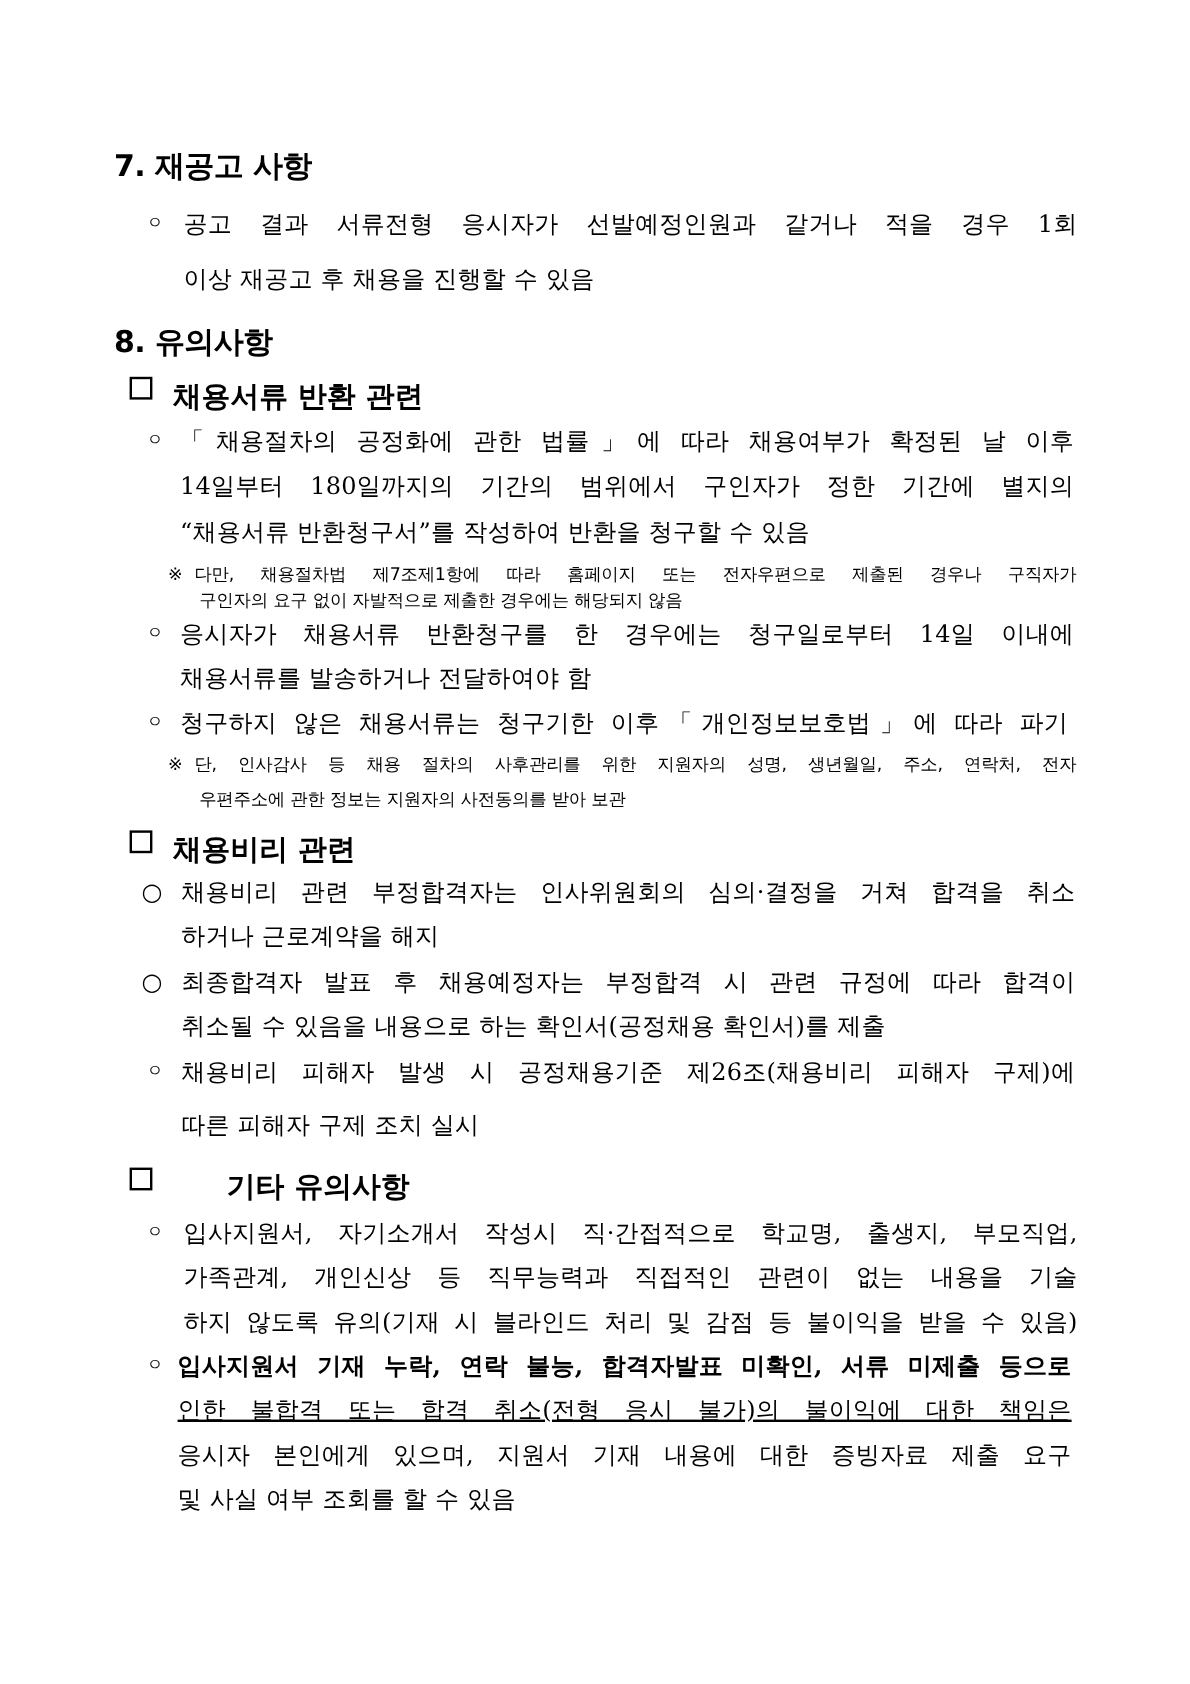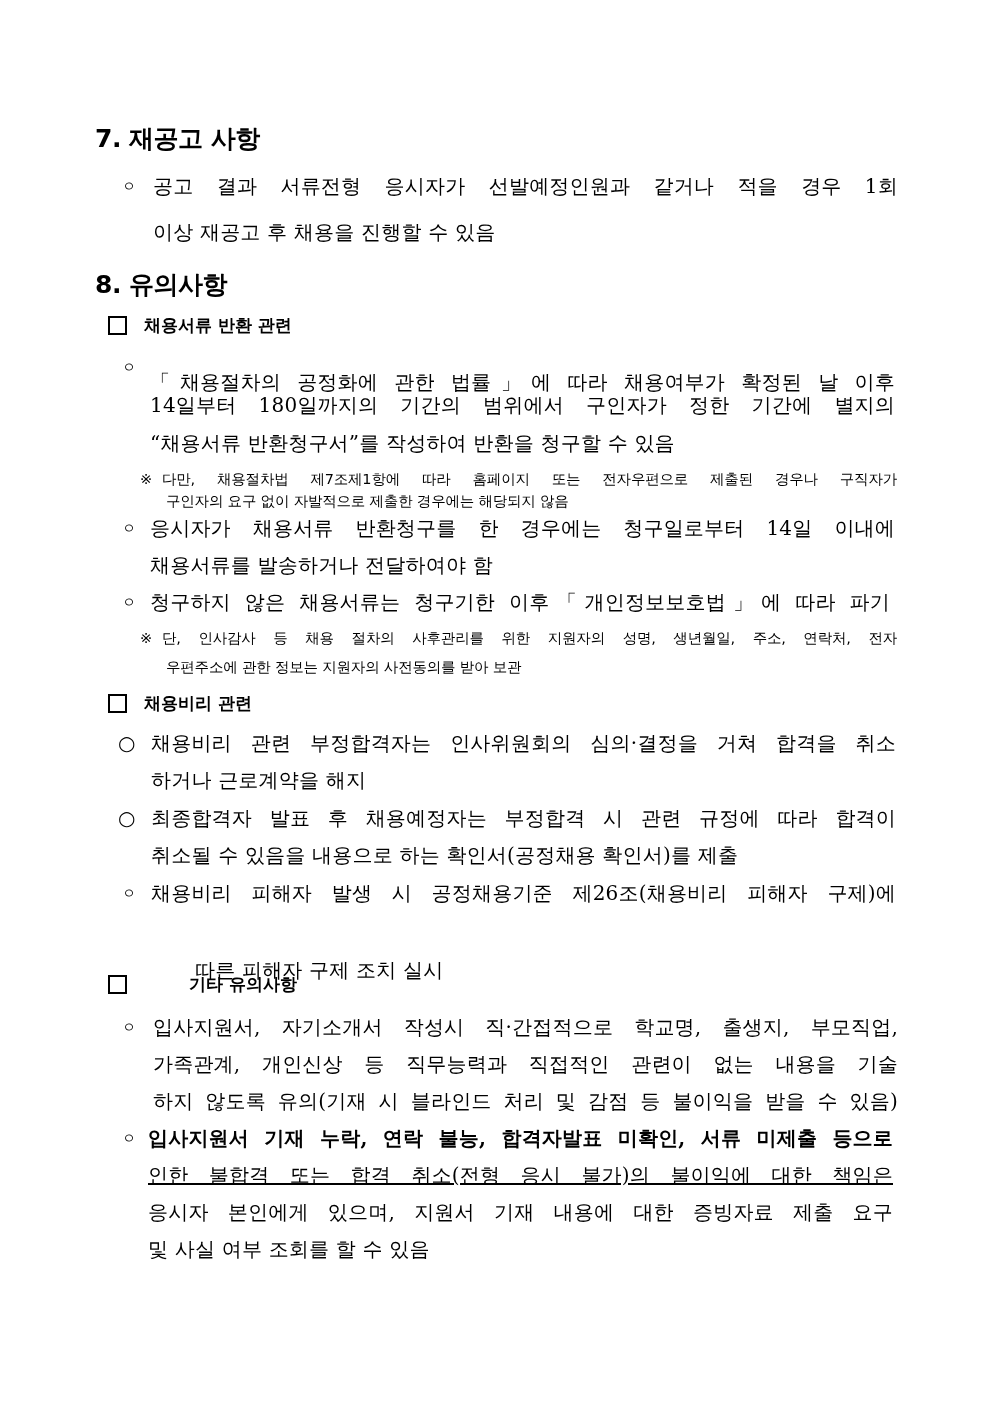--- a/index.html
+++ b/index.html
@@ -28,24 +28,23 @@
       font-family: "DejaVu Sans", "Liberation Sans", sans-serif;
       font-weight: bold;
       font-size: 25px;
       letter-spacing: -0.5px;
       white-space: nowrap;
     }
     .h2 {
       position: absolute;
       left: 108px;
       display: flex;
-      align-items: center;
       font-family: "DejaVu Serif", "Liberation Serif", serif;
       font-weight: bold;
-      font-size: 17px;
+      font-size: 24px;
       white-space: nowrap;
     }
     .h2 .box {
       display: inline-block;
       width: 19px;
       height: 19px;
       border: 2px solid #000;
       box-sizing: border-box;
       margin-right: 17px;
     }
@@ -91,21 +90,21 @@
   <div class="line" style="left:153px; top:220px;">이상 재공고 후 채용을 진행할 수 있음</div>
 
   <div class="h1" style="top:268px;">8. 유의사항</div>
 
   <div class="h2" style="top:314px;">
     <span class="box"></span>
     <span>채용서류 반환 관련</span>
   </div>
 
   <span class="bullet" style="left:122px; top:355px;">ㅇ</span>
-  <div class="line just" style="left:150px; top:370px;">「채용절차의 공정화에 관한 법률」에 따라 채용여부가 확정된 날 이후</div>
+  <div class="line just" style="left:150px; top:355px;">「채용절차의 공정화에 관한 법률」에 따라 채용여부가 확정된 날 이후</div>
   <div class="line just" style="left:150px; top:393px;">14일부터 180일까지의 기간의 범위에서 구인자가 정한 기간에 별지의</div>
   <div class="line" style="left:150px; top:431px;">“채용서류 반환청구서”를 작성하여 반환을 청구할 수 있음</div>
 
   <span class="note" style="left:140px; top:470px;">※</span>
   <div class="note" style="left:162px; top:470px; width:735px; text-align:justify; text-align-last:justify;">다만, 채용절차법 제7조제1항에 따라 홈페이지 또는 전자우편으로 제출된 경우나 구직자가</div>
   <div class="note" style="left:166px; top:492px;">구인자의 요구 없이 자발적으로 제출한 경우에는 해당되지 않음</div>
 
   <span class="bullet" style="left:122px; top:516px;">ㅇ</span>
   <div class="line just" style="left:150px; top:516px;">응시자가 채용서류 반환청구를 한 경우에는 청구일로부터 14일 이내에</div>
   <div class="line" style="left:150px; top:553px;">채용서류를 발송하거나 전달하여야 함</div>
@@ -125,21 +124,21 @@
   <span class="bullet big" style="left:118px; top:731px;">○</span>
   <div class="line just" style="left:151px; top:731px;">채용비리 관련 부정합격자는 인사위원회의 심의·결정을 거쳐 합격을 취소</div>
   <div class="line" style="left:151px; top:768px;">하거나 근로계약을 해지</div>
 
   <span class="bullet big" style="left:118px; top:806px;">○</span>
   <div class="line just" style="left:151px; top:806px;">최종합격자 발표 후 채용예정자는 부정합격 시 관련 규정에 따라 합격이</div>
   <div class="line" style="left:151px; top:843px;">취소될 수 있음을 내용으로 하는 확인서(공정채용 확인서)를 제출</div>
 
   <span class="bullet" style="left:122px; top:881px;">ㅇ</span>
   <div class="line just" style="left:151px; top:881px;">채용비리 피해자 발생 시 공정채용기준 제26조(채용비리 피해자 구제)에</div>
-  <div class="line" style="left:151px; top:958px;margin-left:44px;">따른 피해자 구제 조치 실시</div>
+  <div class="line" style="left:151px; top:925px;">따른 피해자 구제 조치 실시</div>
 
   <div class="h2" style="top:973px;gap:45px;">
     <span class="box"></span>
     <span>기타 유의사항</span>
   </div>
 
   <span class="bullet" style="left:122px; top:1015px;">ㅇ</span>
   <div class="line just" style="left:153px; top:1015px;">입사지원서, 자기소개서 작성시 직·간접적으로 학교명, 출생지, 부모직업,</div>
   <div class="line just" style="left:153px; top:1052px;">가족관계, 개인신상 등 직무능력과 직접적인 관련이 없는 내용을 기술</div>
   <div class="line just" style="left:153px; top:1089px;">하지 않도록 유의(기재 시 블라인드 처리 및 감점 등 불이익을 받을 수 있음)</div>

